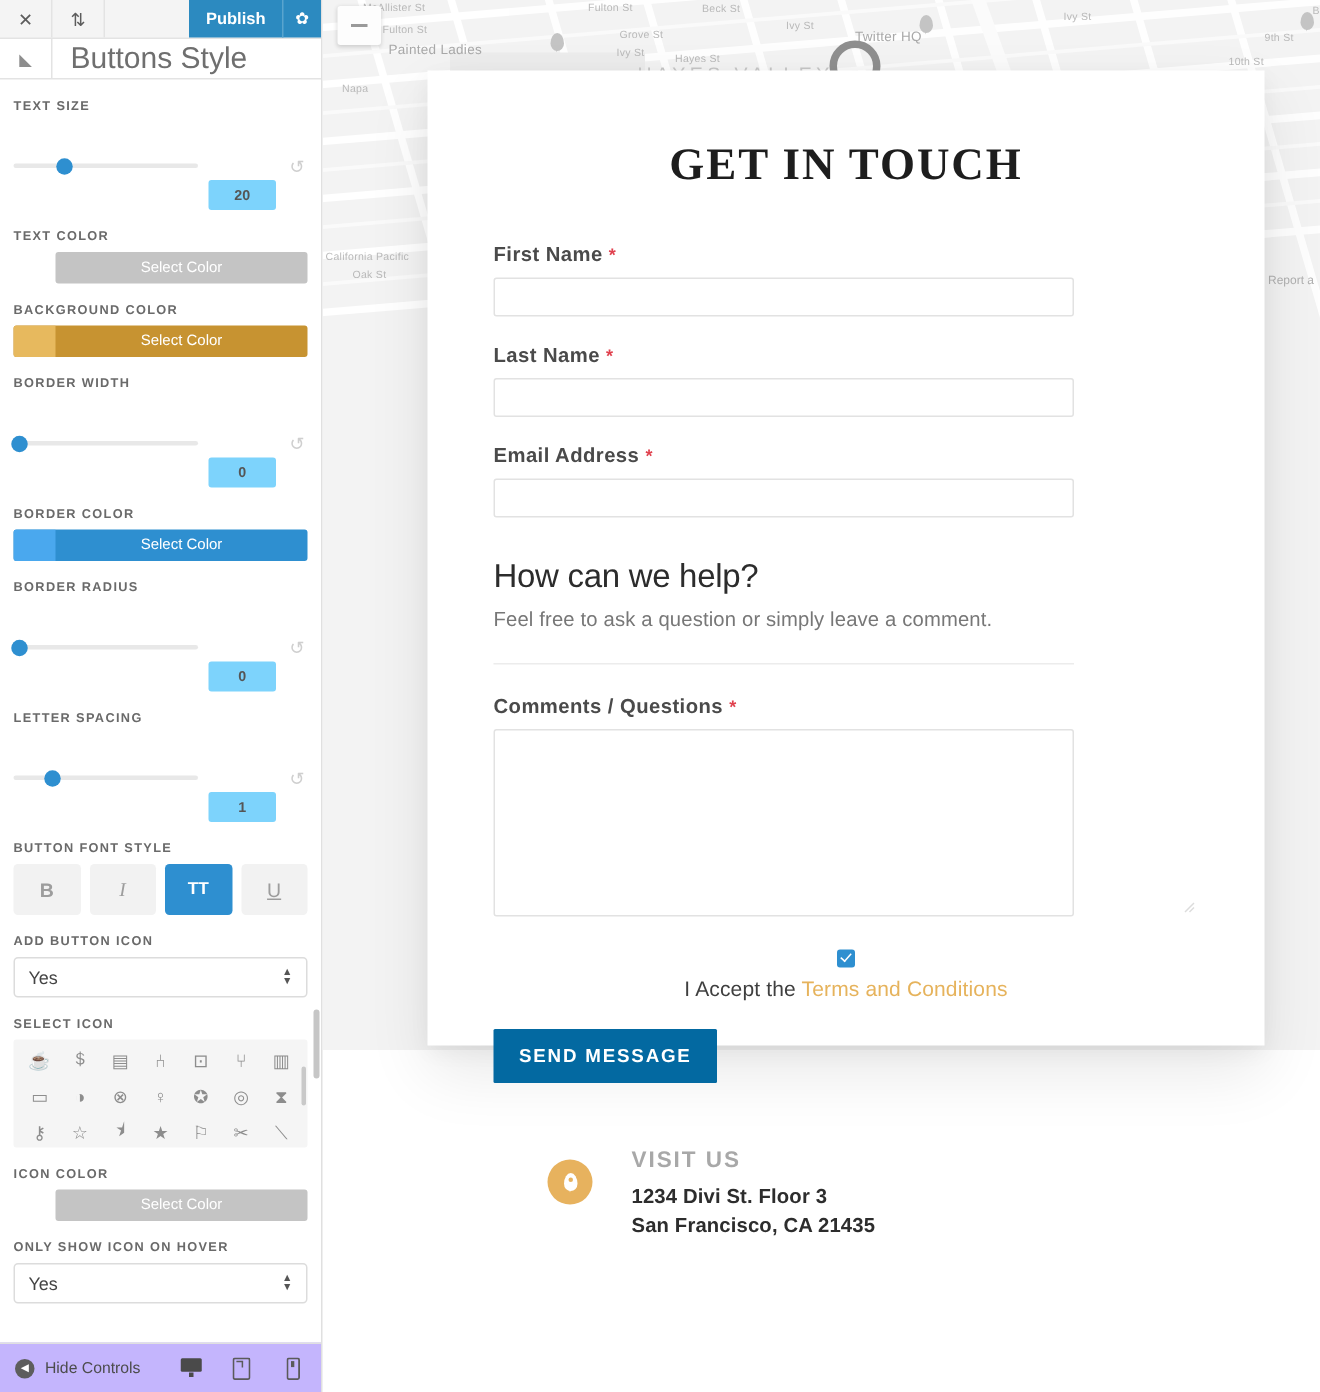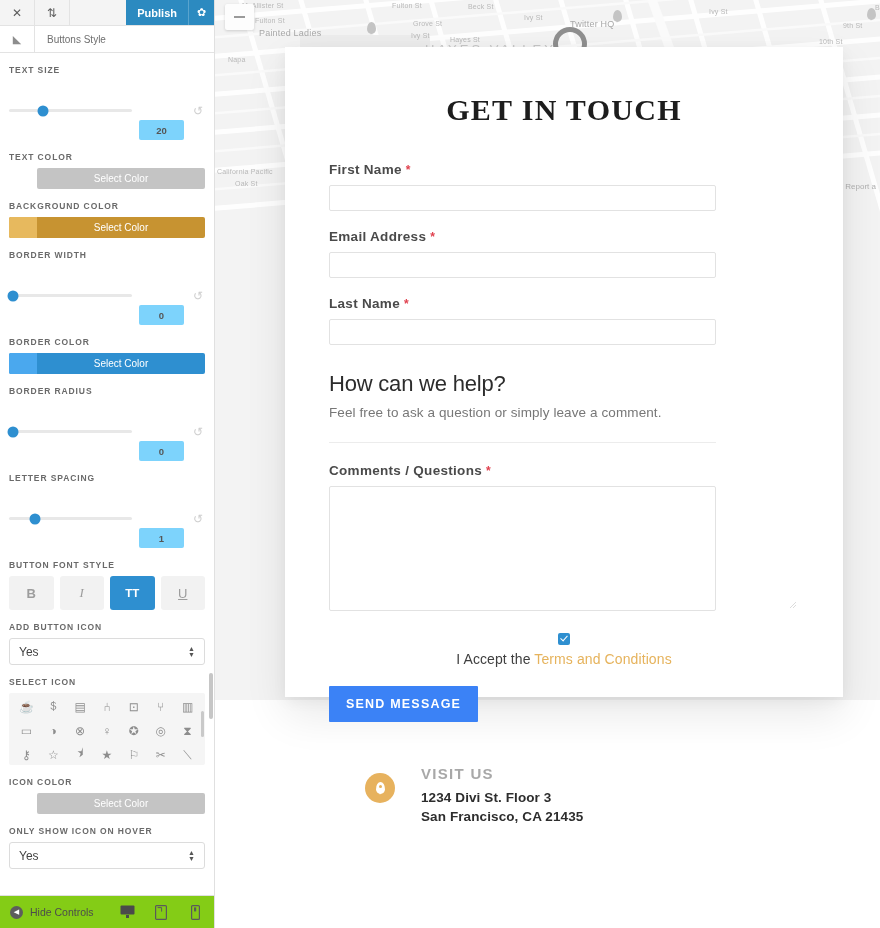--- a/index.html
+++ b/index.html
@@ -180,21 +180,21 @@
     left: 3.5px; top: 1px;
     width: 3px; height: 6px;
     border: solid #fff;
     border-width: 0 1.6px 1.6px 0;
     transform: rotate(42deg);
   }
   .accept-text { font-size: 14px; color: #3f3f3f; letter-spacing: .1px; }
   .accept-link { color: #e6b35c; }
   .send-btn {
     margin-top: 19px;
-    background: #3b82f6;
+    background: #0369a1;
     color: #ffffff;
     border: none;
     font-family: inherit;
     font-size: 12.5px;
     font-weight: 700;
     letter-spacing: 1.2px;
     padding: 11px 17px;
     cursor: pointer;
     border-radius: 1px;
   }
@@ -318,21 +318,21 @@
     width: 35px;
     height: 100%;
     display: flex; align-items: center; justify-content: center;
     border-right: 1px solid #e3e3e3;
     color: #8d8d8d;
     font-size: 11px;
     cursor: pointer;
   }
   .b-title {
     padding-left: 12px;
-    font-size: 10px;
+    font-size: 20px;
     color: #6f6f6f;
     font-weight: 400;
   }
 
   .b-body {
     flex: 1;
     overflow: hidden;
     padding: 12px 9px 0 9px;
     position: relative;
   }
@@ -478,21 +478,21 @@
     position: absolute;
     right: 1px; top: 620px;
     width: 4px; height: 46px;
     background: #c6c6c6;
     border-radius: 2px;
     cursor: pointer;
   }
 
   .b-footer {
     height: 33px;
-    background: #84cc16;
+    background: #c4b5fd;
     border-top: 1px solid #e0e0e0;
     display: flex;
     align-items: center;
     padding: 0 10px;
     flex: 0 0 auto;
   }
   .hide-ctrl { display: flex; align-items: center; gap: 7px; cursor: pointer; }
   .hide-dot {
     width: 13px; height: 13px;
     border-radius: 50%;
@@ -598,26 +598,26 @@
 
     <div class="contact-card">
       <div class="card-title">GET IN TOUCH</div>
 
       <div class="field-block">
         <span class="field-label"><span>First Name</span> <span class="req">*</span></span>
         <input class="text-input" type="text" value="" style="">
       </div>
 
       <div class="field-block">
+        <span class="field-label"><span>Last Name</span> <span class="req">*</span></span>
+        <input class="text-input" type="text" value="" style="">
+      </div>
+
+      <div class="field-block">
         <span class="field-label"><span>Email Address</span> <span class="req">*</span></span>
-        <input class="text-input" type="text" value="" style="">
-      </div>
-
-      <div class="field-block">
-        <span class="field-label"><span>Last Name</span> <span class="req">*</span></span>
         <input class="text-input" type="text" value="" style="">
       </div>
 
       <div class="section-h">How can we help?</div>
       <div class="section-p">Feel free to ask a question or simply leave a comment.</div>
       <div class="divider"></div>
 
       <div class="field-block">
         <span class="field-label"><span>Comments / Questions</span> <span class="req">*</span></span>
         <div class="ta-wrap">

